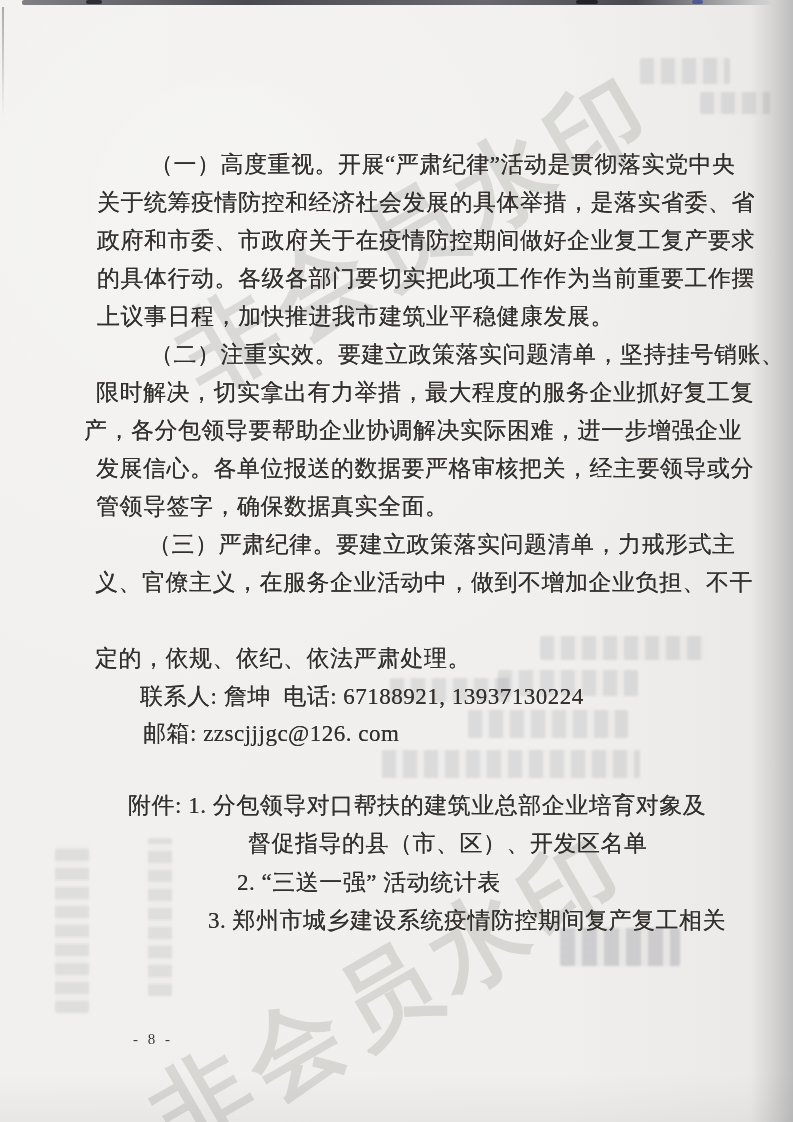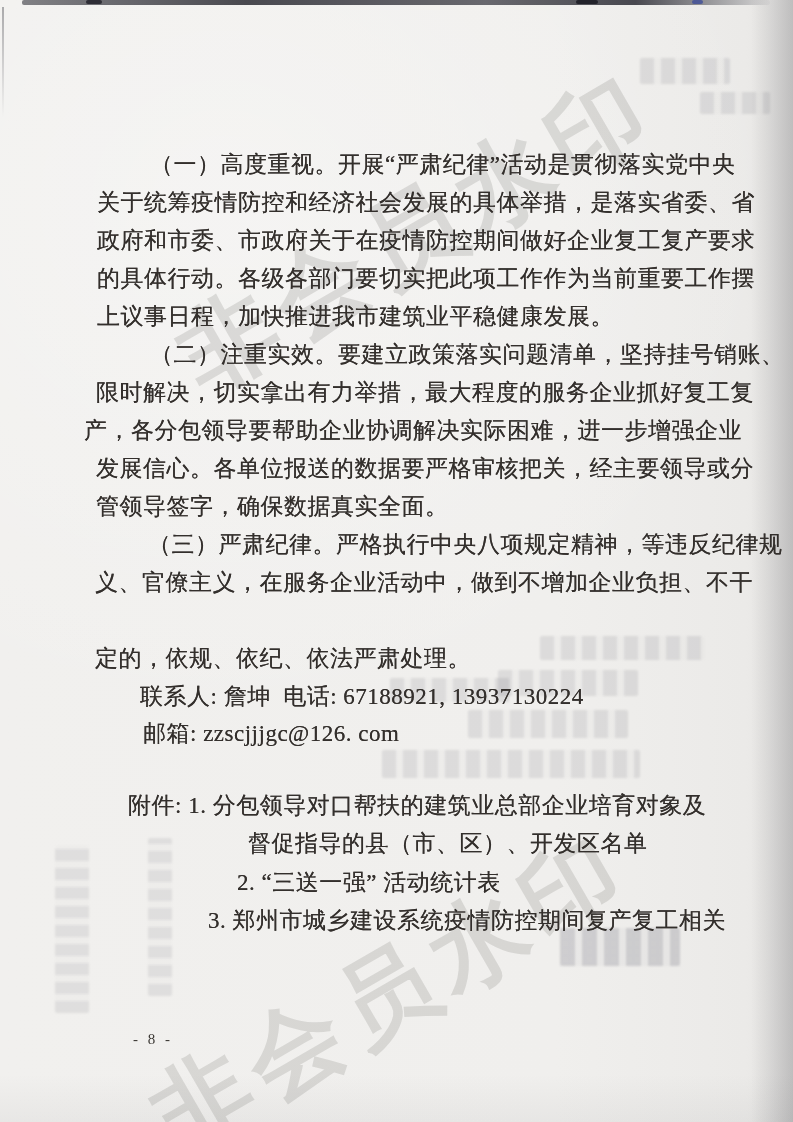--- a/index.html
+++ b/index.html
@@ -92,21 +92,21 @@
   <div class="ln p1-3">政府和市委、市政府关于在疫情防控期间做好企业复工复产要求</div>
   <div class="ln p1-4">的具体行动。各级各部门要切实把此项工作作为当前重要工作摆</div>
   <div class="ln p1-5">上议事日程，加快推进我市建筑业平稳健康发展。</div>
 
   <div class="ln p2-1">（二）注重实效。要建立政策落实问题清单，坚持挂号销账、</div>
   <div class="ln p2-2">限时解决，切实拿出有力举措，最大程度的服务企业抓好复工复</div>
   <div class="ln p2-3">产，各分包领导要帮助企业协调解决实际困难，进一步增强企业</div>
   <div class="ln p2-4">发展信心。各单位报送的数据要严格审核把关，经主要领导或分</div>
   <div class="ln p2-5">管领导签字，确保数据真实全面。</div>
 
-  <div class="ln p3-1">（三）严肃纪律。严格执行中央八项规定精神，等违反纪律规</div>
+  <div class="ln p3-1">（三）严肃纪律。要建立政策落实问题清单，力戒形式主</div>
   <div class="ln p3-2">义、官僚主义，在服务企业活动中，做到不增加企业负担、不干</div>
   <div class="ln p3-4">定的，依规、依纪、依法严肃处理。</div>
 
   <div class="ln ct-1">联系人: 詹坤  电话: 67188921, 13937130224</div>
   <div class="ln ct-2">邮箱: zzscjjjgc@126. com</div>
 
   <div class="ln at-1">附件: 1. 分包领导对口帮扶的建筑业总部企业培育对象及</div>
   <div class="ln at-2">督促指导的县（市、区）、开发区名单</div>
   <div class="ln at-3">2. “三送一强” 活动统计表</div>
   <div class="ln at-4">3. 郑州市城乡建设系统疫情防控期间复产复工相关</div>

